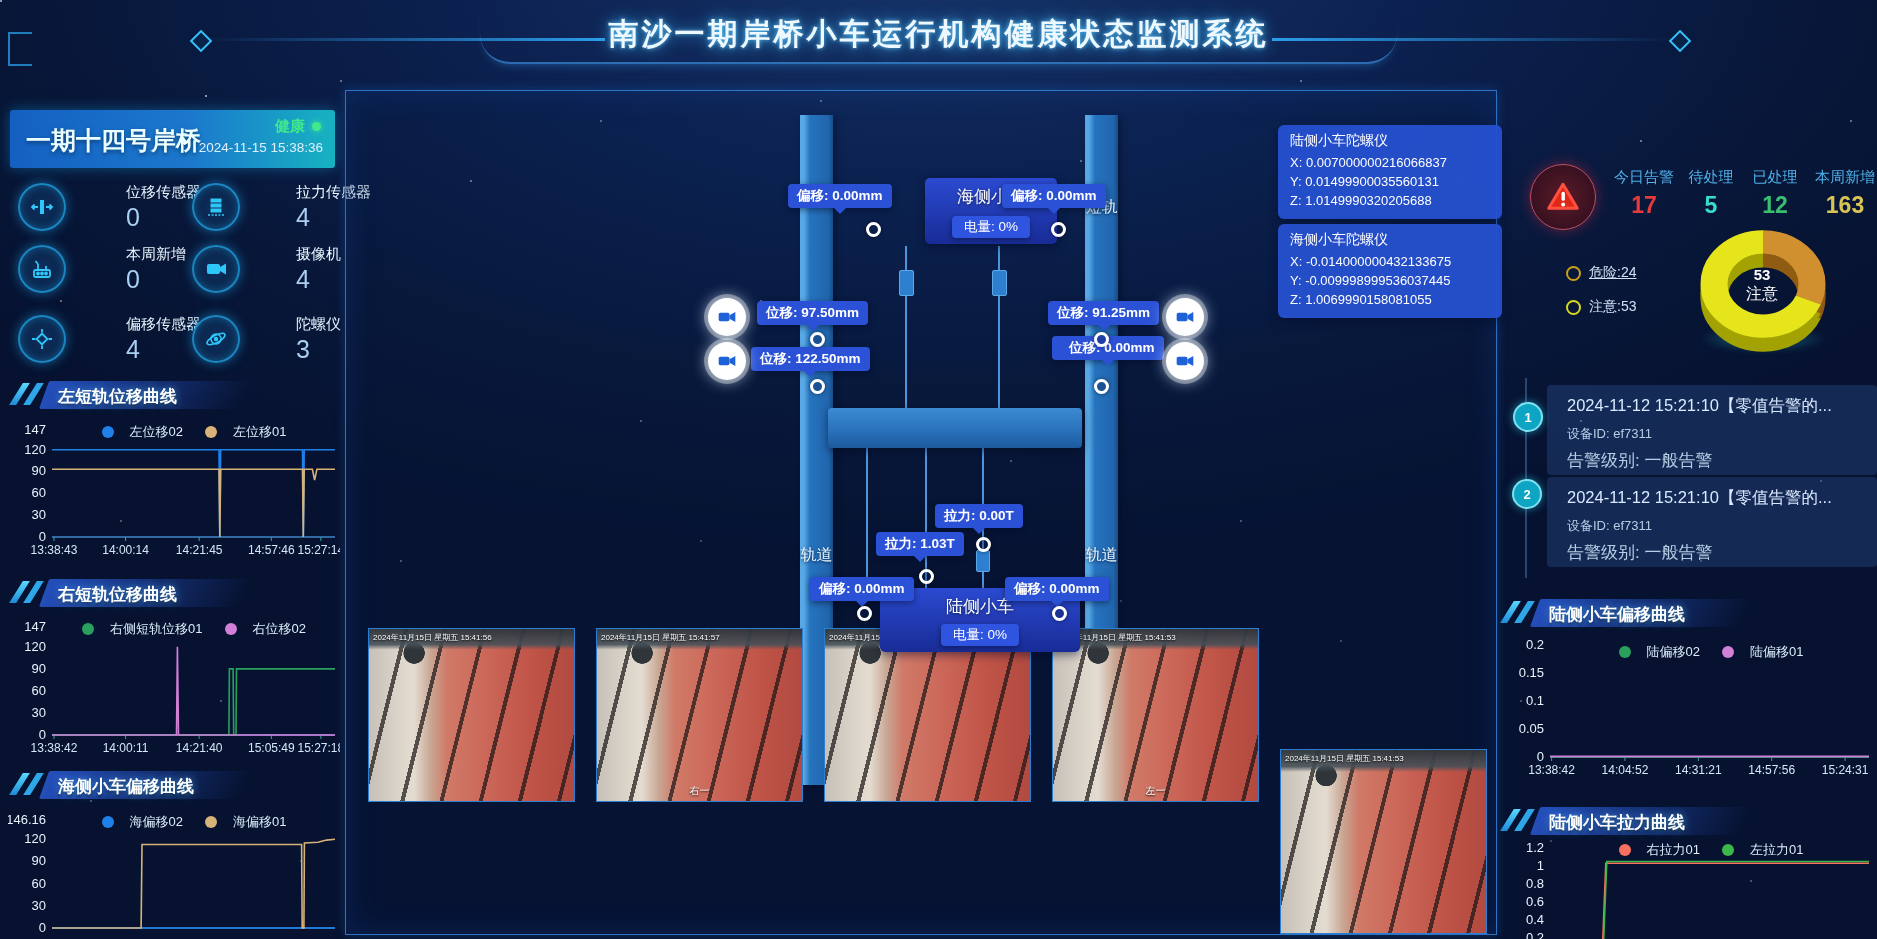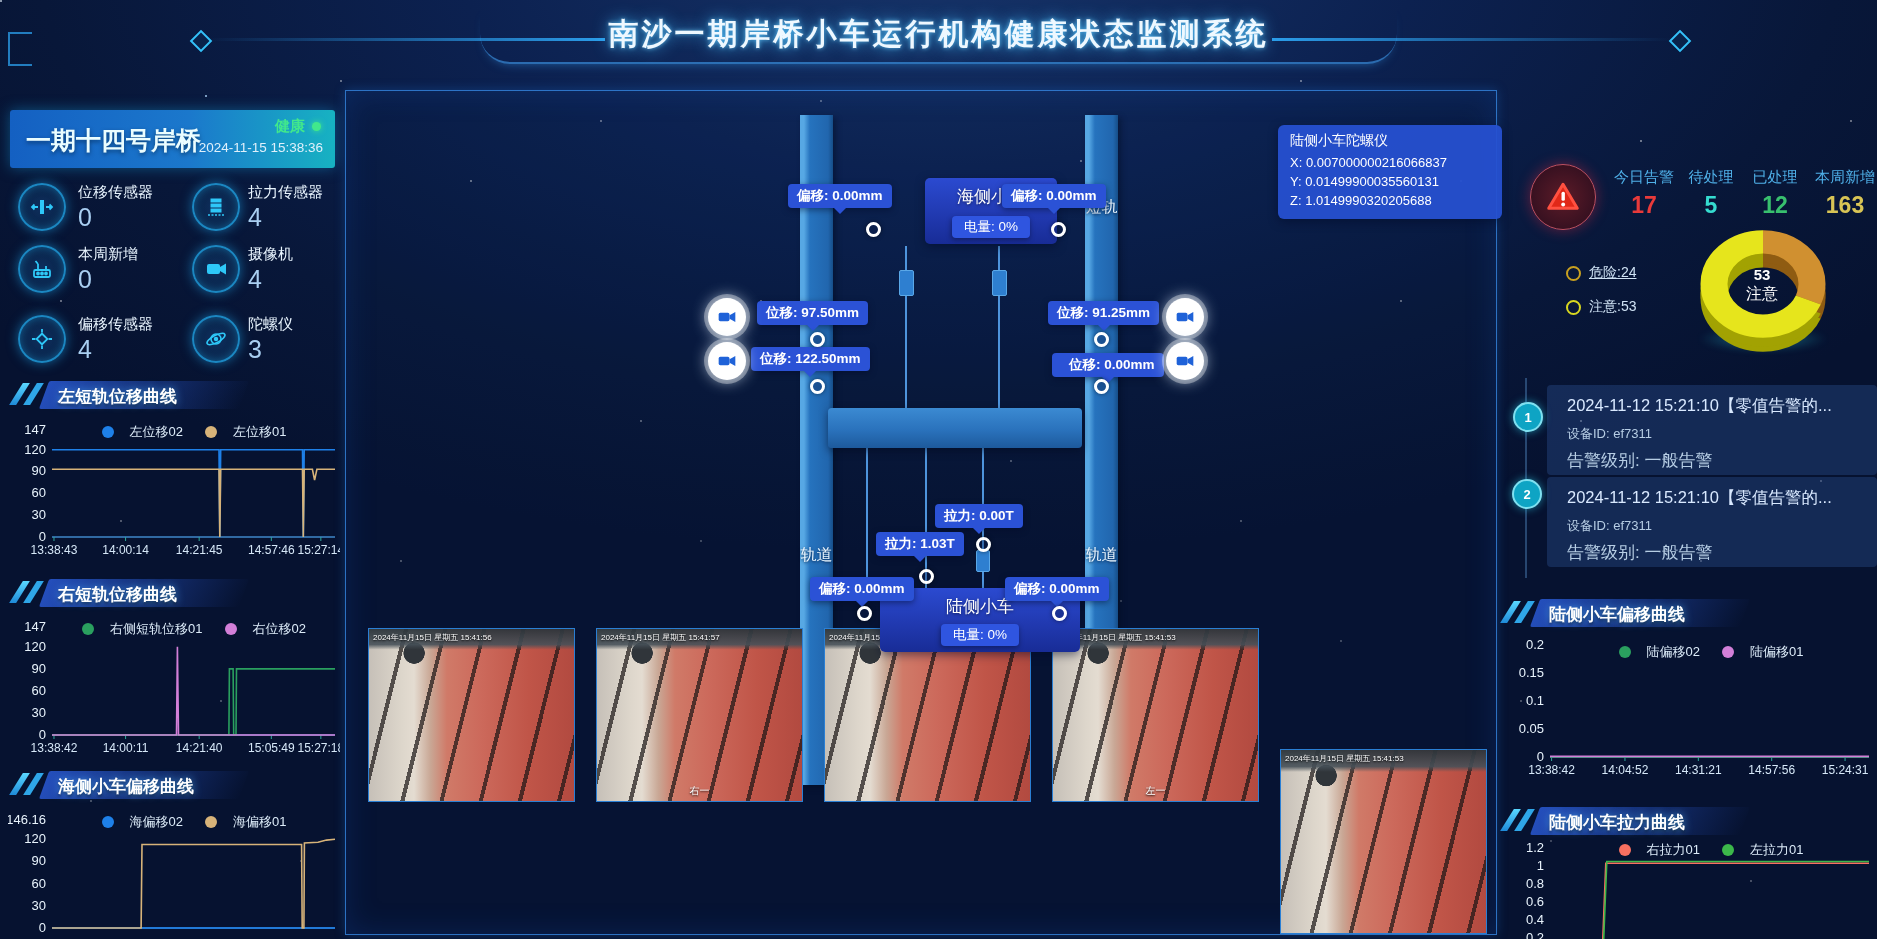--- a/index.html
+++ b/index.html
@@ -30,21 +30,21 @@
            background:linear-gradient(90deg,#1460c2 0%,#1b78cc 55%,#17b2c2 100%);box-shadow:0 0 14px rgba(20,140,200,.5);}
   .lp-name{position:absolute;left:16px;top:14px;font-size:25px;font-weight:bold;color:#eafdff;text-shadow:0 2px 4px rgba(0,30,60,.6);}
   .lp-status{position:absolute;right:30px;top:7px;font-size:15px;font-weight:bold;color:#41e88c;}
   .lp-dot{position:absolute;right:14px;top:12px;width:9px;height:9px;border-radius:50%;background:#41e88c;box-shadow:0 0 6px #41e88c;}
   .lp-time{position:absolute;right:12px;top:30px;font-size:13.5px;color:#dff0fb;}
   
   .sens-ic{width:44px;height:44px;border-radius:50%;border:2px solid rgba(34,170,235,.75);background:radial-gradient(circle,#0d2f5e 0%,#0a2348 70%);
            box-shadow:0 0 12px rgba(30,170,240,.55),inset 0 0 10px rgba(30,170,240,.45);display:flex;align-items:center;justify-content:center;}
   .sens-lb{font-size:15px;color:#e9f5ff;}
   .sens-v{font-size:25px;color:#a9cff2;margin-top:1px;}
-  .sens-tx{position:absolute;display:flex;flex-direction:column;}
+  .sens-tx{position:absolute;display:flex;flex-direction:column;margin-left:48px;}
   
   .chart{position:absolute;}
   .chart svg{position:absolute;left:0;top:0;}
   .legend{position:absolute;left:44px;right:4px;top:5px;display:flex;justify-content:center;gap:22px;z-index:3;}
   .lg-item{display:flex;align-items:center;gap:16px;font-size:13px;color:#dcebf8;}
   .lg-dot{width:12px;height:12px;border-radius:50%;display:inline-block;}
   .ytick{font-size:13px;fill:#e8f3fc;}
   .xtick{font-size:12px;fill:#d6e8f8;}
   .axis{stroke:#3f87c8;stroke-width:1.5;}
   .tick{stroke:#2fa89c;stroke-width:1;}
@@ -344,21 +344,21 @@
         <path d="M15 10l7-4v12l-7-4z"></path>
       </svg>
   </div>
   <div class="cam-badge" style="left:1166px;top:342px;">
     <svg width="20" height="20" viewBox="0 0 24 24" fill="#1f62d8">
         <rect x="2" y="7" width="13" height="10" rx="2"></rect>
         <path d="M15 10l7-4v12l-7-4z"></path>
       </svg>
   </div>
   <div class="tip" style="left:1048px;top:301px;">位移: 91.25mm</div>
-  <div class="tip" style="left:1052px;top:353px;padding-left:17px;">位移: 0.00mm</div>
+  <div class="tip" style="left:1052px;top:336px;padding-left:17px;">位移: 0.00mm</div>
   <div class="marker" style="left:1094px;top:332px;"></div>
   <div class="marker" style="left:1094px;top:379px;"></div>
 
   <div class="tip" style="left:935px;top:504px;">拉力: 0.00T</div>
   <div class="tip" style="left:876px;top:532px;">拉力: 1.03T</div>
   <div class="marker" style="left:976px;top:537px;"></div>
   <div class="marker" style="left:919px;top:569px;"></div>
 
   <div class="abs trolley" style="left:880px;top:588px;width:200px;height:64px;">
     <div class="tname">陆侧小车</div>
@@ -367,20 +367,26 @@
   <div class="tip" style="left:810px;top:577px;">偏移: 0.00mm</div>
   <div class="tip" style="left:1005px;top:577px;">偏移: 0.00mm</div>
   <div class="marker" style="left:857px;top:606px;"></div>
   <div class="marker" style="left:1052px;top:606px;"></div>
 
   <div class="gyro" style="left:1278px;top:125px;">
     <div class="gt">陆侧小车陀螺仪</div>
     <div class="gl">X: 0.007000000216066837</div>
     <div class="gl">Y: 0.01499900035560131</div>
     <div class="gl">Z: 1.0149990320205688</div>
+  </div>
+  <div class="gyro" style="left:1278px;top:224px;">
+    <div class="gt">海侧小车陀螺仪</div>
+    <div class="gl">X: -0.014000000432133675</div>
+    <div class="gl">Y: -0.009998999536037445</div>
+    <div class="gl">Z: 1.0069990158081055</div>
   </div>
 
   <div class="cam" style="left:368px;top:628px;">
     <span class="ts">2024年11月15日 星期五 15:41:56</span>
     <span class="cap"></span>
   </div>
   <div class="cam" style="left:596px;top:628px;">
     <span class="ts">2024年11月15日 星期五 15:41:57</span>
     <span class="cap">右一</span>
   </div>

